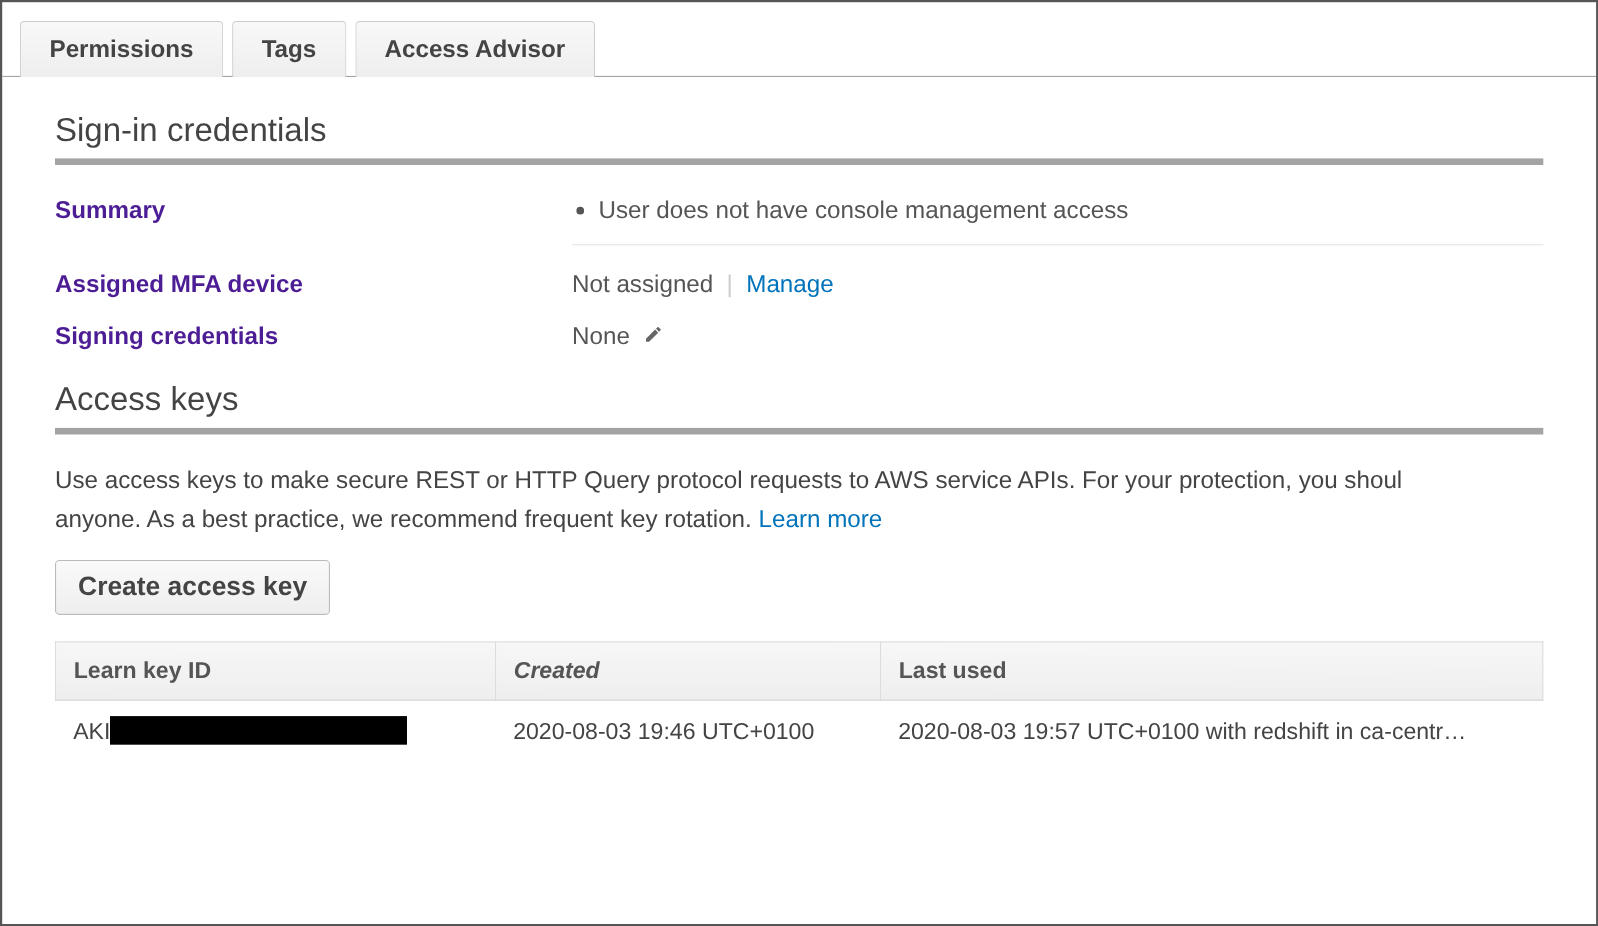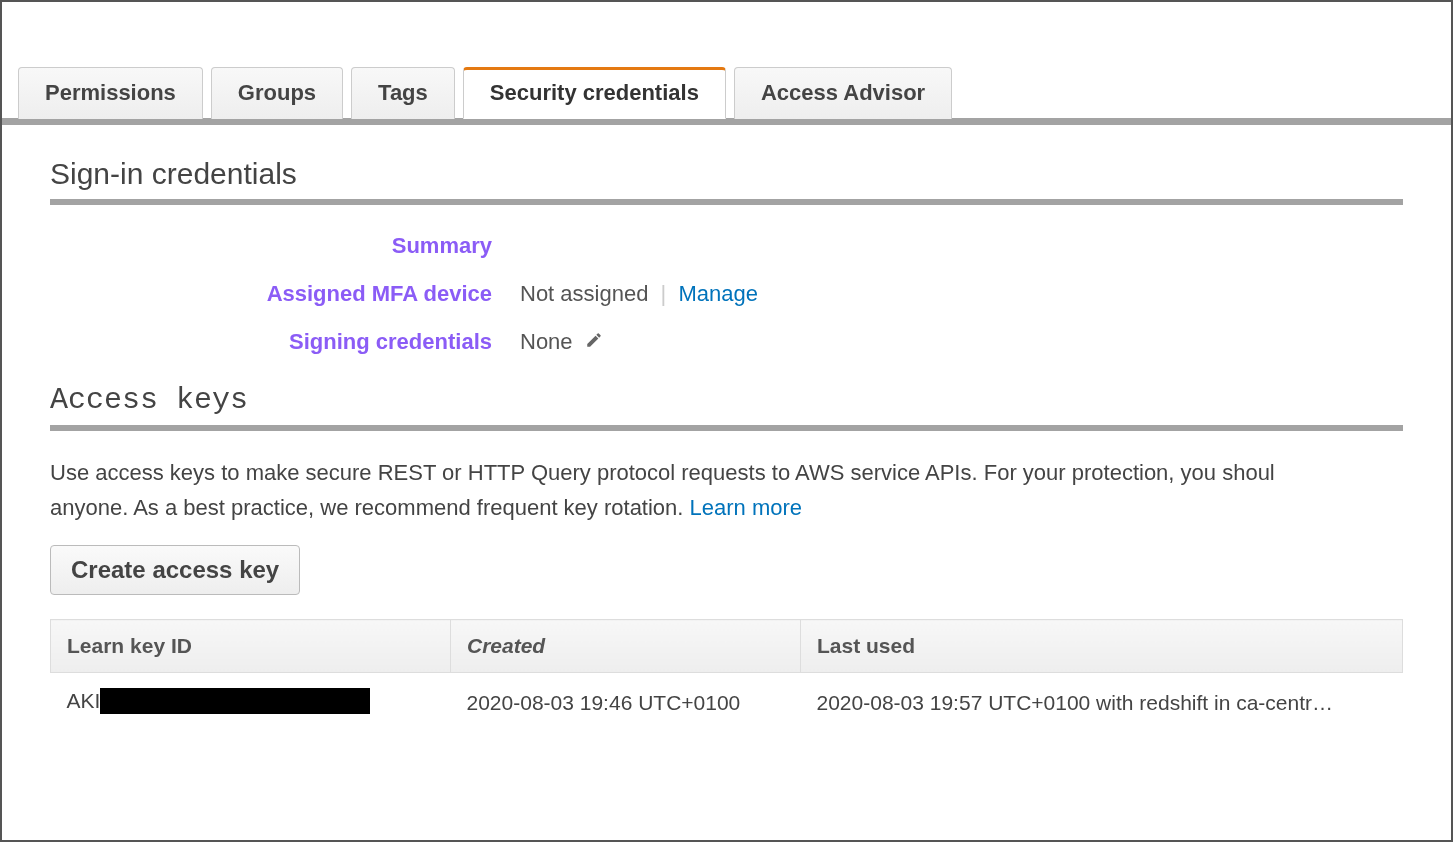--- a/index.html
+++ b/index.html
@@ -11,23 +11,22 @@
       border: 2px solid #555;
       width: 1453px;
       height: 842px;
       overflow: hidden;
       position: relative;
     }
     .tabs {
       display: flex;
       gap: 8px;
       padding: 16px 16px 0 16px;
-      border-bottom: 7px solid #a3a3a3;
-      position: relative;
-      margin-top: 48px;
+      border-bottom: 1px solid #a3a3a3;
+      position: relative;
     }
     .tab {
       padding: 12px 26px;
       background: linear-gradient(#f8f8f8, #eee);
       border: 1px solid #ccc;
       border-bottom: none;
       border-radius: 4px 4px 0 0;
       font-weight: bold;
       font-size: 22px;
       color: #444;
@@ -54,24 +53,24 @@
       margin-bottom: 24px;
       margin-top: 12px;
     }
     .row {
       display: flex;
       align-items: flex-start;
       margin-bottom: 18px;
     }
     .row-label {
       width: 470px;
-      text-align: right;
-      font-weight: bold;
-      font-size: 22px;
-      color: #8b5cf6;
+      text-align: left;
+      font-weight: bold;
+      font-size: 22px;
+      color: #4c1d95;
       padding-right: 28px;
       padding-top: 4px;
     }
     .row-value {
       flex: 1;
       font-size: 22px;
       color: #555;
       padding-top: 4px;
     }
     .row-value.bordered {
@@ -138,32 +137,35 @@
     }
     .col-id { width: 400px; }
     .col-created { width: 350px; font-style: italic; }
     .col-last { }
   </style>
 </head>
 <body>
 
 <div class="tabs">
   <div class="tab">Permissions</div>
-  <div class="tab">Groups</div>
   <div class="tab">Tags</div>
-  <div class="tab active">Security credentials</div>
   <div class="tab">Access Advisor</div>
 </div>
 
 <div class="content">
 
   <h2>Sign-in credentials</h2>
 
   <div class="row">
     <div class="row-label">Summary</div>
+    <div class="row-value bordered">
+      <ul>
+          <li>User does not have console management access</li>
+        </ul>
+    </div>
   </div>
 
 
   <div class="row">
     <div class="row-label">Assigned MFA device</div>
     <div class="row-value">
       <span>Not assigned</span>
       <span class="divider">|</span>
       <a class="link">Manage</a>
     </div>
@@ -174,21 +176,21 @@
     <div class="row-value">
       <span>None</span>
       <span class="pencil">
         <svg width="18" height="18" viewBox="0 0 24 24" fill="#666">
             <path d="M3 17.25V21h3.75L17.81 9.94l-3.75-3.75L3 17.25zM20.71 7.04a1 1 0 0 0 0-1.41l-2.34-2.34a1 1 0 0 0-1.41 0l-1.83 1.83 3.75 3.75 1.83-1.83z"></path>
           </svg>
       </span>
     </div>
   </div>
 
-  <h2 style="margin-top:28px;font-family:Liberation Mono, monospace;">Access keys</h2>
+  <h2 style="margin-top:28px;">Access keys</h2>
 
   <p class="desc">
     <span>Use access keys to make secure REST or HTTP Query protocol requests to AWS service APIs. For your protection, you shoul</span><br>
     <span>anyone. As a best practice, we recommend frequent key rotation. </span><a class="link">Learn more</a>
   </p>
 
   <button class="btn">Create access key</button>
 
   <table>
     <thead>

